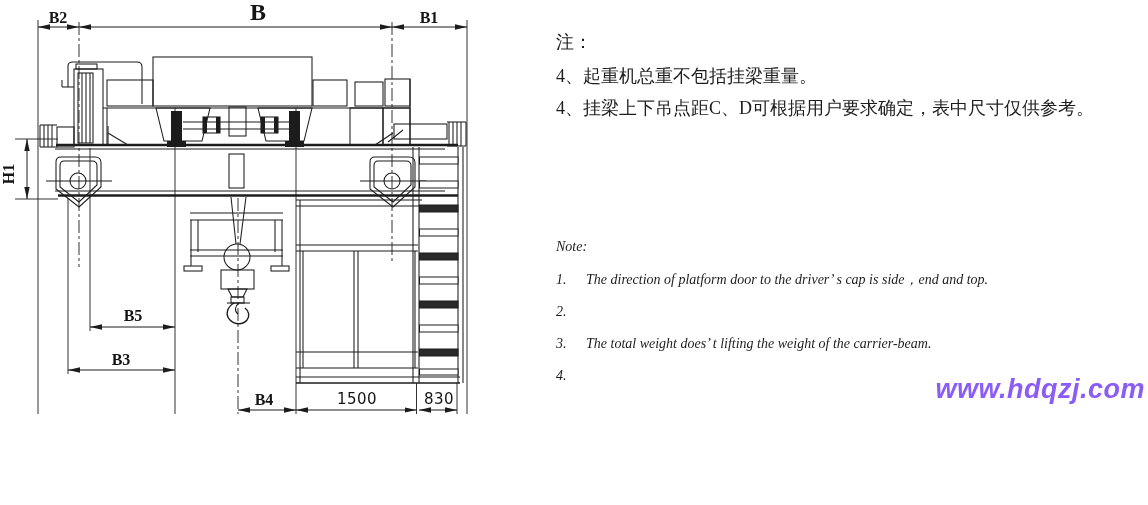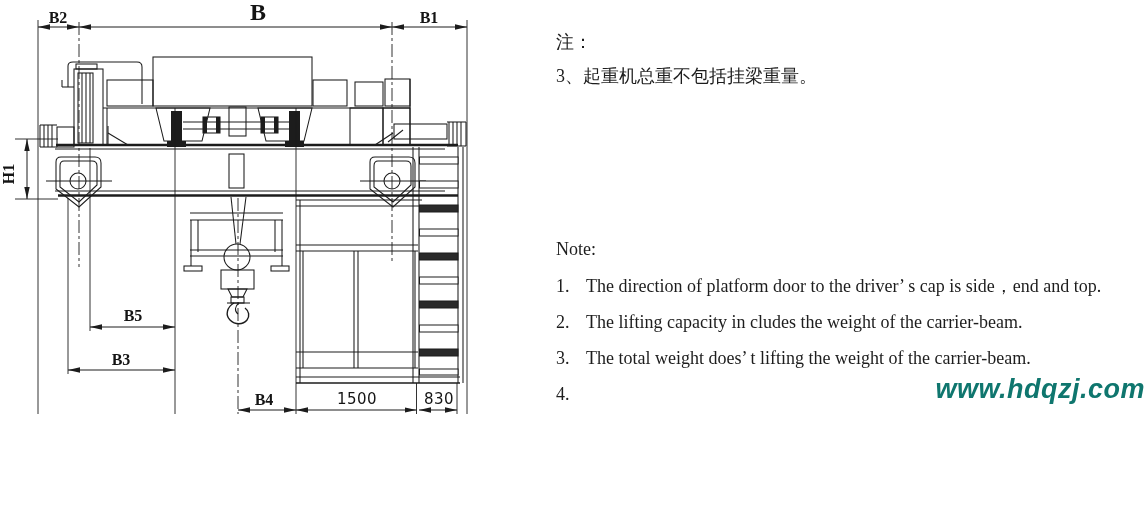--- a/index.html
+++ b/index.html
@@ -17,26 +17,26 @@
   .rungd{fill:#2a2a2a;stroke:#1c1c1c;stroke-width:1;}
   .lbl {font-family:"Liberation Serif","DejaVu Serif",serif;font-weight:700;fill:#141414;
         text-anchor:middle;font-size:16px;}
   .lblL{font-size:24px;}
   .lblK{font-size:26px;}
   .lblN{font-family:"DejaVu Sans",sans-serif;font-weight:400;font-size:15px;letter-spacing:.5px;}
   
   .cn-block{position:absolute;left:556px;top:33px;width:592px;font-size:18px;line-height:1;}
   .cn-title{margin-bottom:16px;}
   .cn-item{margin-bottom:14px;white-space:nowrap;}
-  .en-block{position:absolute;left:556px;top:240px;width:592px;font-size:18px;line-height:1;}
+  .en-block{position:absolute;left:556px;top:240px;width:592px;font-size:14px;line-height:1;font-style:italic;}
   .en-title{margin-bottom:19px;}
   .en-item{display:flex;margin-bottom:18px;white-space:nowrap;}
   .en-num{width:30px;flex:0 0 30px;}
   
-  .watermark{position:absolute;right:3px;bottom:9px;color:#0f766e;
+  .watermark{position:absolute;right:3px;bottom:9px;color:#8b5cf6;
              font-family:"Liberation Sans","DejaVu Sans",sans-serif;
              font-weight:bold;font-style:italic;font-size:27px;letter-spacing:.5px;}
 </style>
 </head>
 <body>
 
 <div id="page">
 
   <svg id="drawing" viewBox="0 0 520 505">
     <defs>
@@ -214,32 +214,32 @@
     <text class="lbl lblN" x="357" y="404">1500</text>
     <text class="lbl lblN" x="439" y="404">830</text>
     <text class="lbl" x="110" y="438">B7</text>
     <text class="lbl lblK" x="206" y="436">K</text>
     <text class="lbl" x="402" y="438">B6</text>
     <text class="lbl lblL" x="223" y="498">BQ</text>
   </svg>
 
   <div class="cn-block">
     <div class="cn-title">注：</div>
-    <div class="cn-item">3、起重机总重不包括挂梁重量。</div>
+    <div class="cn-item">4、起重机总重不包括挂梁重量。</div>
+    <div class="cn-item">4、挂梁上下吊点距C、D可根据用户要求确定，表中尺寸仅供参考。</div>
   </div>
 
   <div class="en-block">
     <div class="en-title">Note:</div>
     <div class="en-item">
       <span class="en-num">1.</span>
       <span>The direction of platform door to the driver’ s cap is side，end and top.</span>
     </div>
     <div class="en-item">
       <span class="en-num">2.</span>
-      <span>The lifting capacity in cludes the weight of the carrier-beam.</span>
     </div>
     <div class="en-item">
       <span class="en-num">3.</span>
       <span>The total weight does’ t lifting the weight of the carrier-beam.</span>
     </div>
     <div class="en-item">
       <span class="en-num">4.</span>
     </div>
   </div>
 

